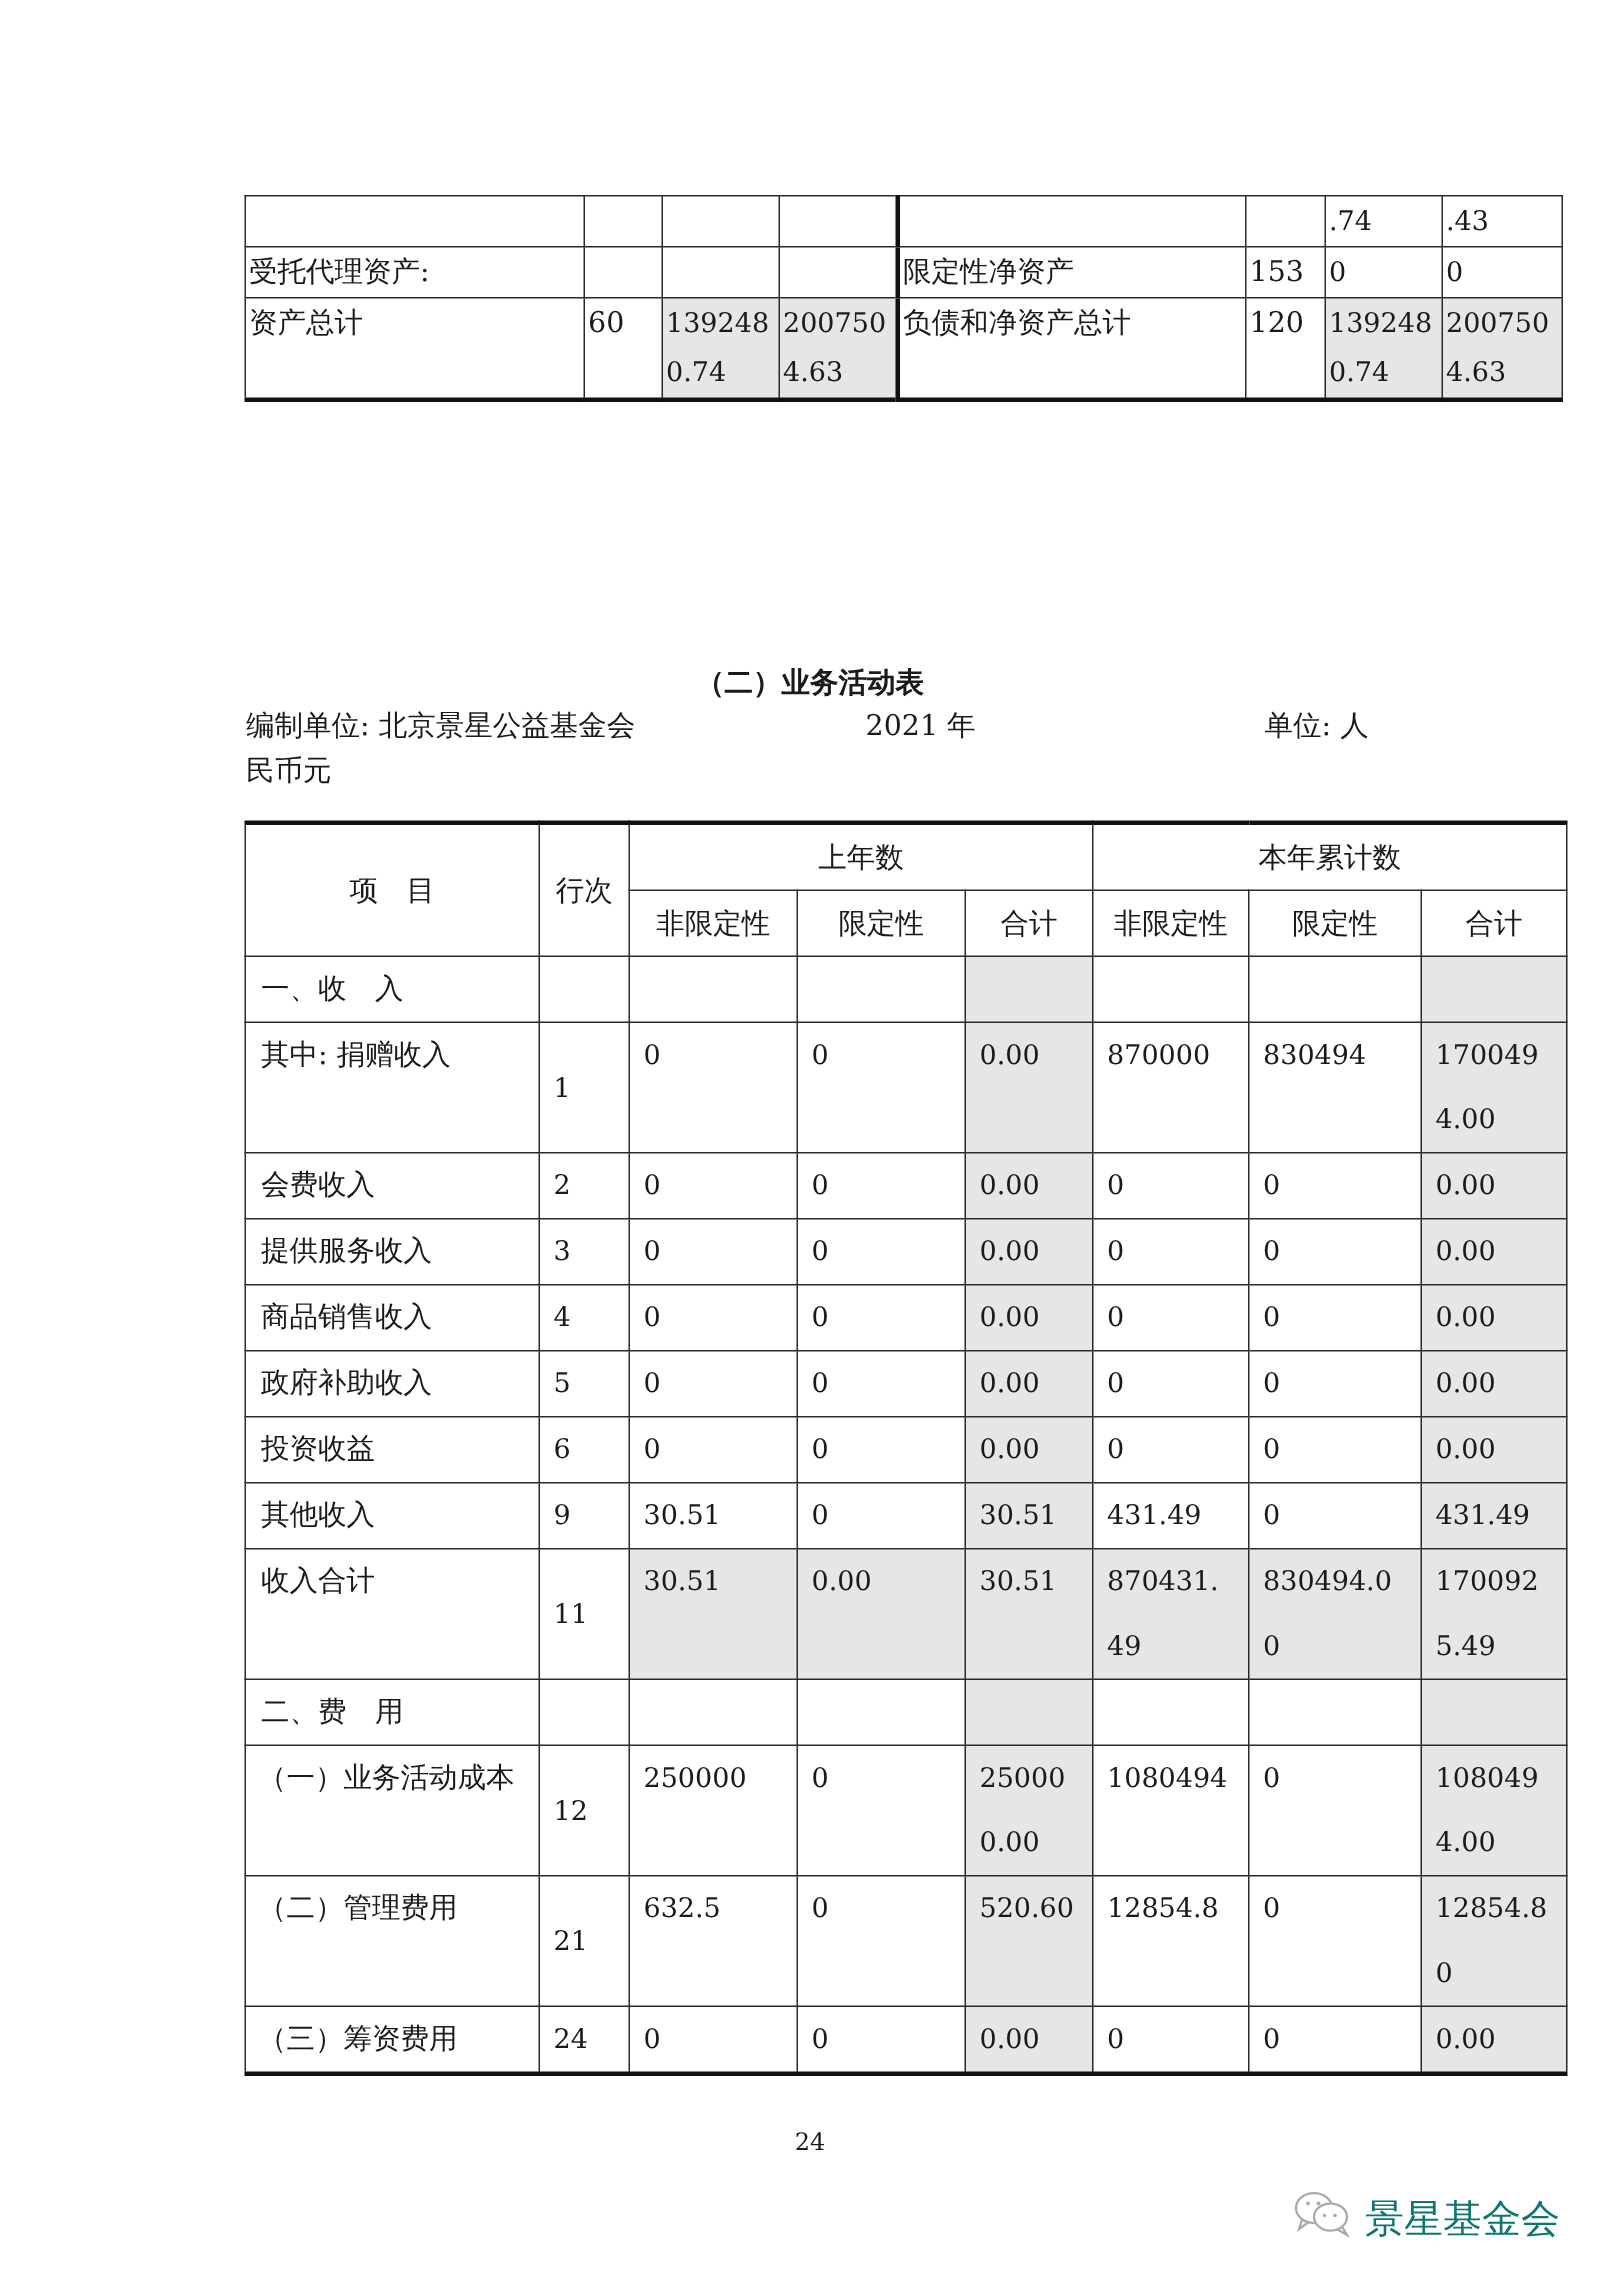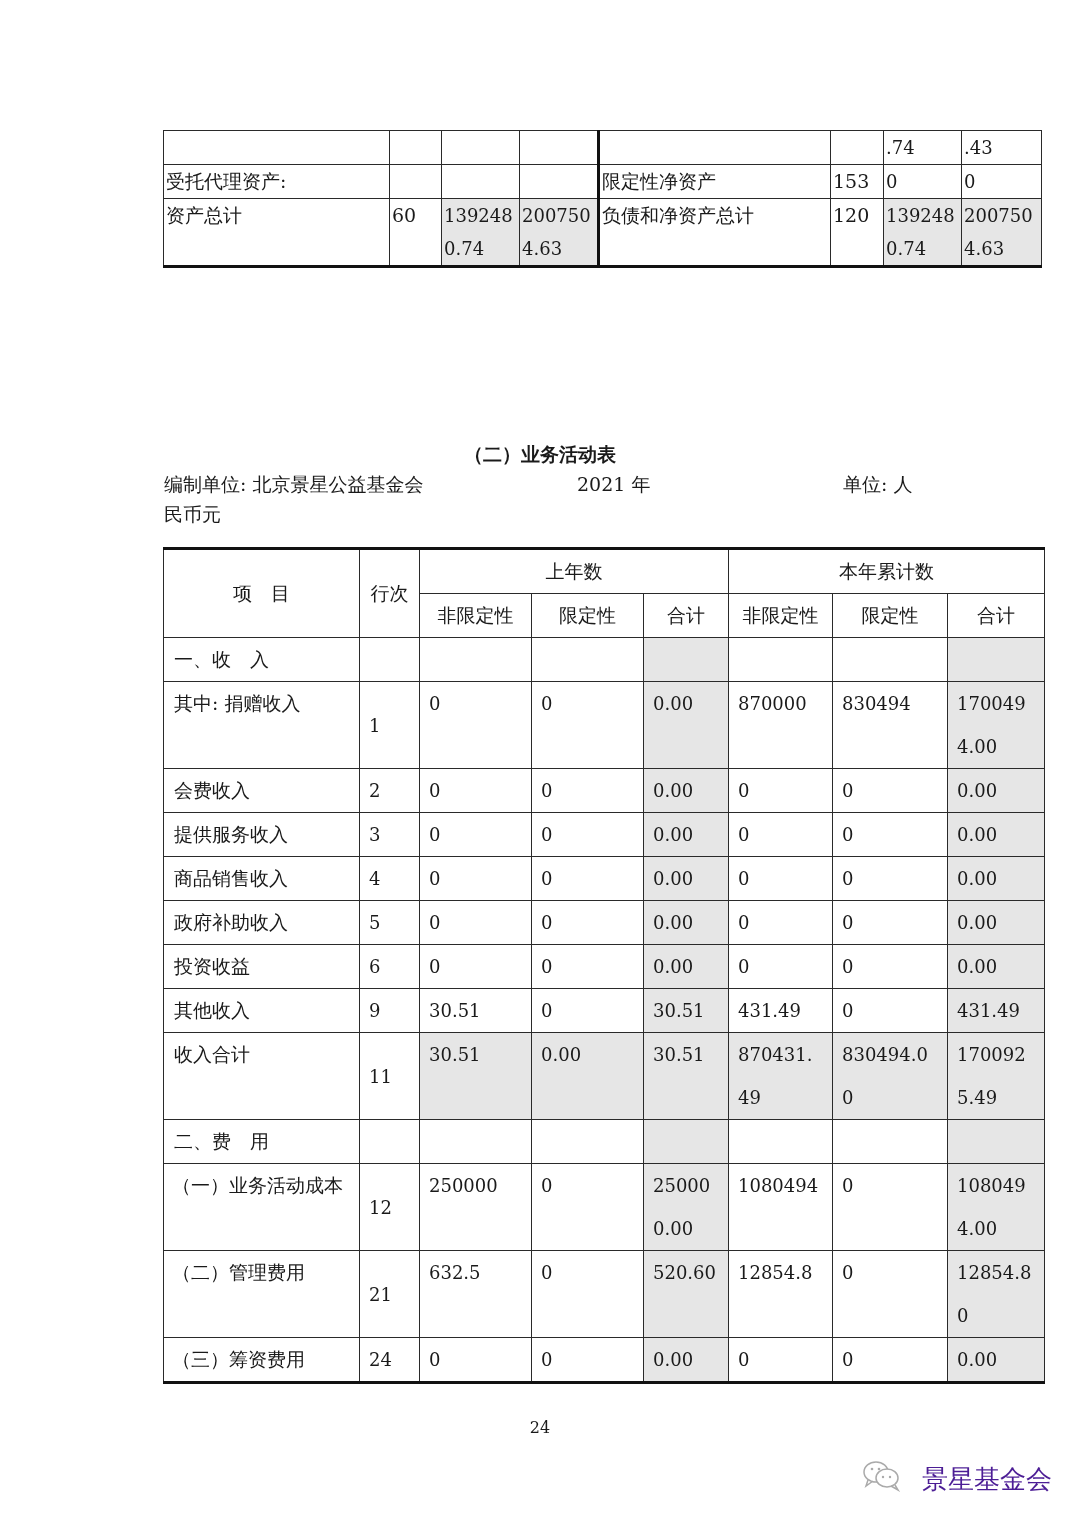--- a/index.html
+++ b/index.html
@@ -39,22 +39,22 @@
   .act tr.single td { height: 43px; }
   .act tr.double td { height: 85px; }
   .act td.rowno { vertical-align: middle; padding-left: 9px; }
   .act tr.single td.rowno { vertical-align: top; }
   .act .shade { background: #e6e6e6; }
   .act td.item { padding-left: 10px; font-size: 19px; }
   .act td.item.sub { padding-left: 8px; }
 
   
   .pageno { position: absolute; top: 1418px; left: 0; width: 1080px; text-align: center; font-size: 16px; }
-  .wm { position: absolute; left: 862px; top: 1460px; display: flex; align-items: center; gap: 20px;
-        color: #4c1d95; font-family: "DejaVu Sans", sans-serif; font-size: 26px; }
+  .wm { position: absolute; left: 862px; top: 1460px; display: flex; align-items: center; gap: 8px;
+        color: #0f766e; font-family: "DejaVu Sans", sans-serif; font-size: 26px; }
   .wm svg { width: 40px; height: 32px; }
 </style>
 </head>
 <body>
 
 <table class="bs">
   <colgroup>
     <col style="width:226px">
       <col style="width:52px">
       <col style="width:78px">

